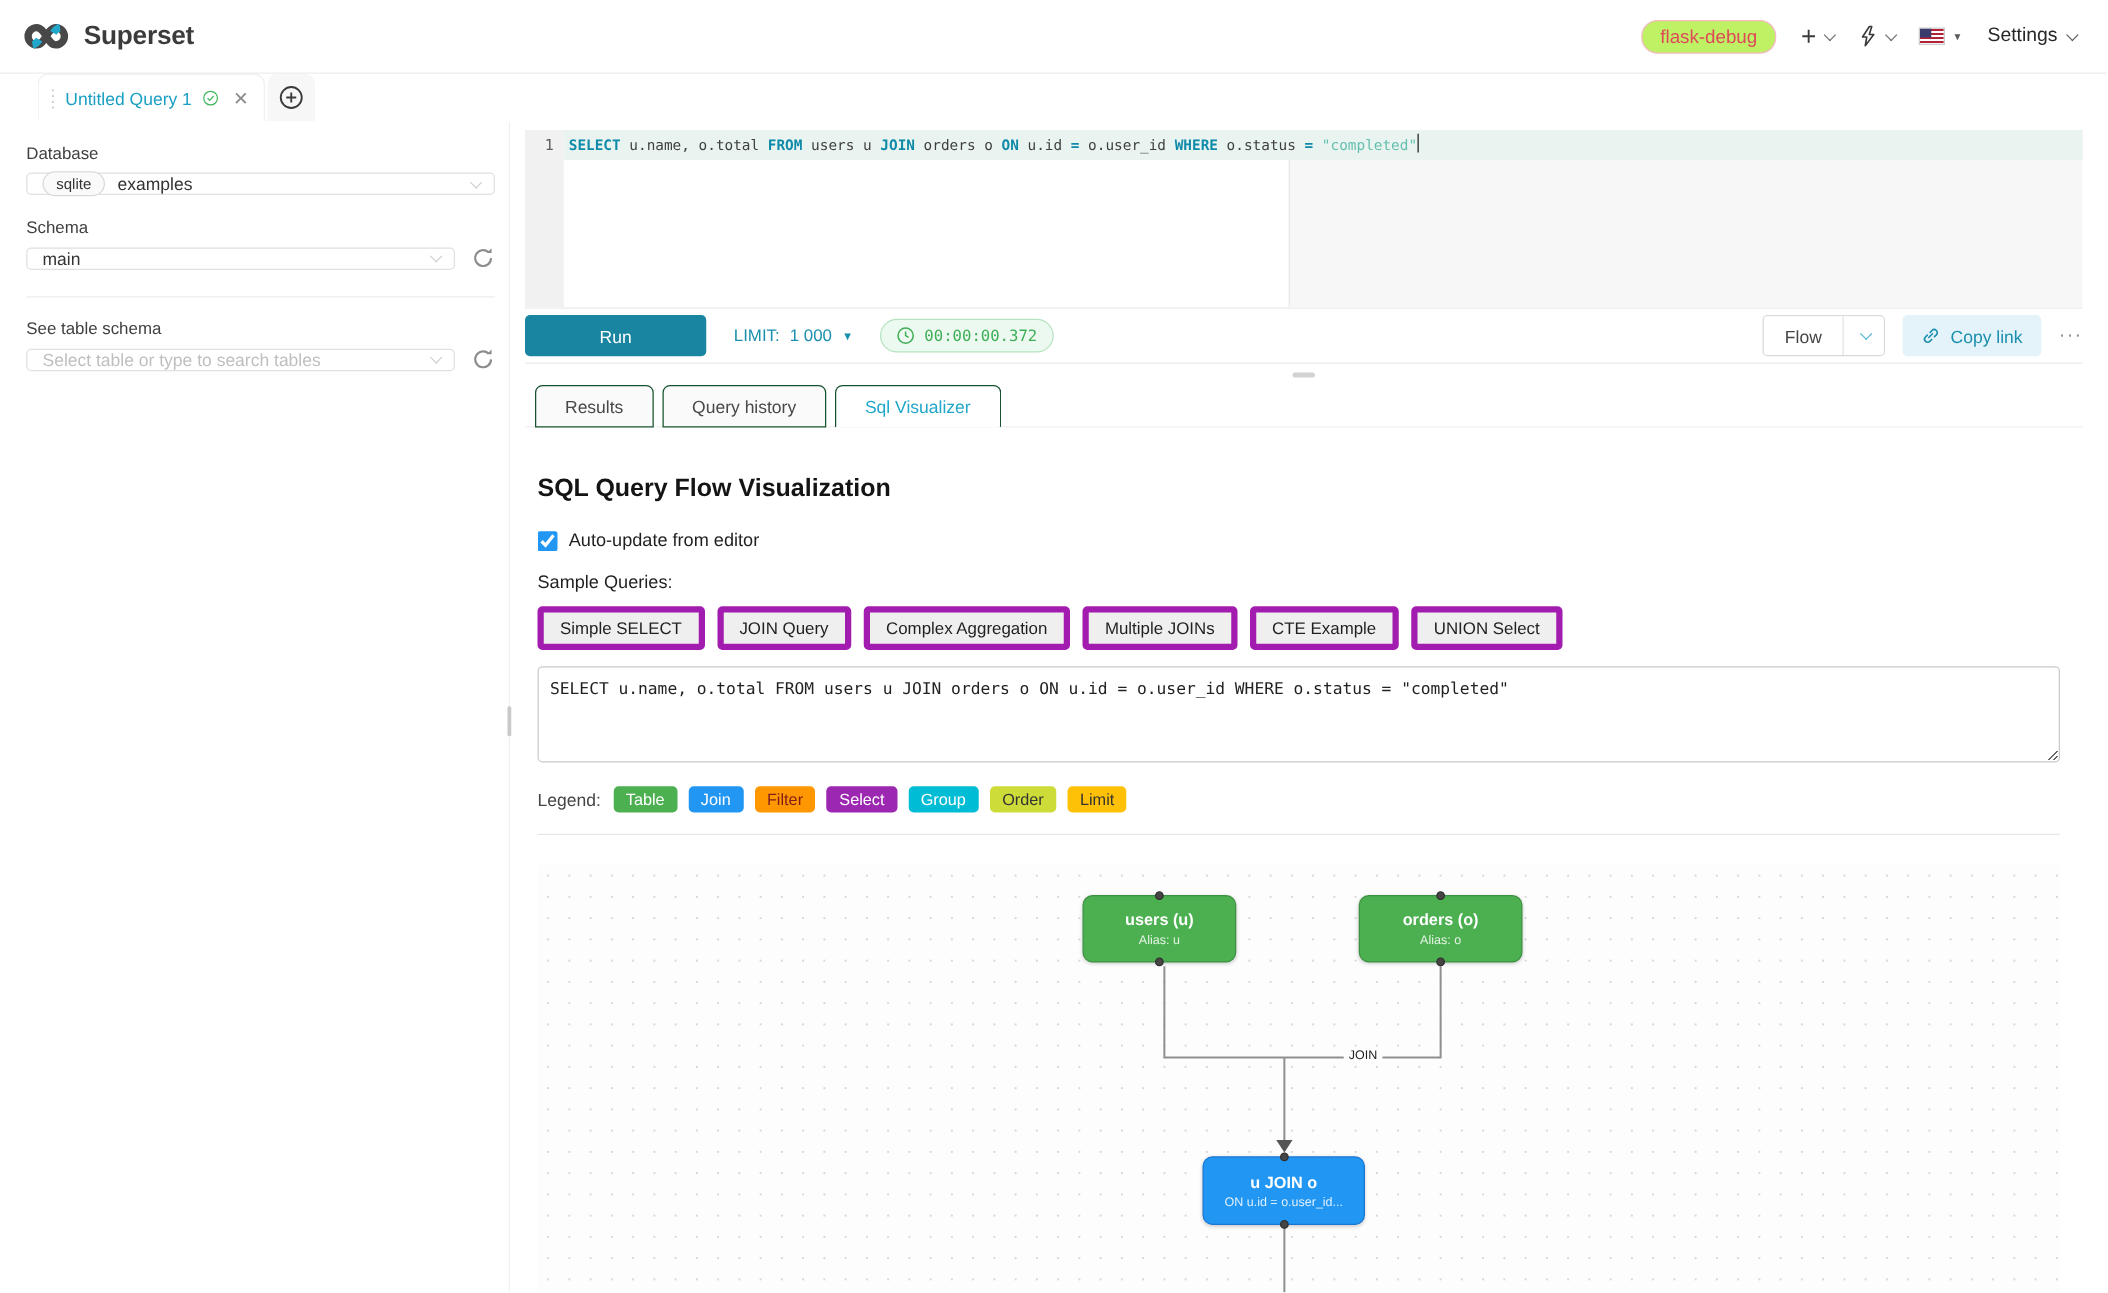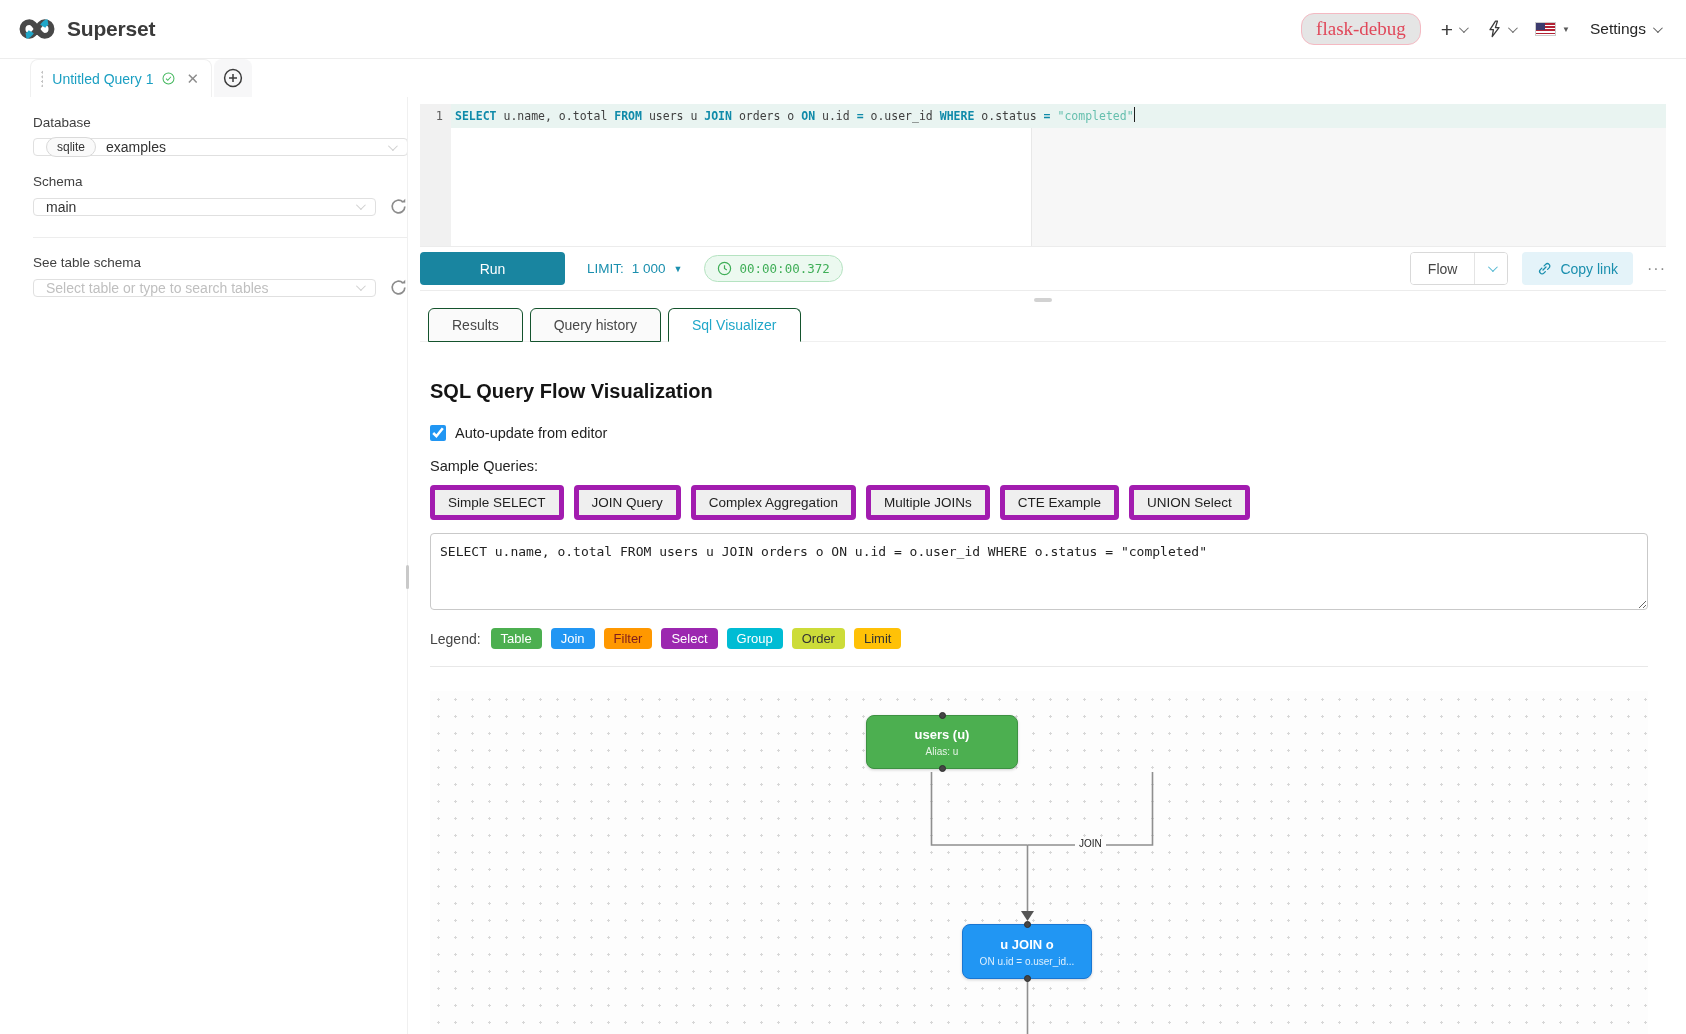--- a/index.html
+++ b/index.html
@@ -13,40 +13,40 @@
   .brand { display:flex; align-items:center; gap:9px; }
   .brand-name { font-size:21px; font-weight:bold; color:#3b3b3b; letter-spacing:-.2px; }
   .nav-items { display:flex; align-items:center; height:59px; margin-left:40px; }
   .nav-item { position:relative; height:59px; display:flex; align-items:center; gap:6px; padding:0 4px;
               margin-right:46px; font-size:15.5px; color:#262626; cursor:pointer; }
   .nav-item.active { color:#1a9fc2; }
   .nav-item.active::after { content:""; position:absolute; left:-12px; right:-12px; bottom:0; height:3px; background:#20a7c9; }
   .chev { display:inline-block; width:7px; height:7px; border-right:1.6px solid currentColor; border-bottom:1.6px solid currentColor;
           transform:rotate(45deg) translateY(-2px); opacity:.75; }
   .nav-right { margin-left:auto; display:flex; align-items:center; gap:20px; }
-  .env-badge { font-size:19px; color:#e0485a; background:#e5e5e5; border:1px solid #f4b9c2; border-radius:13px; padding:4px 14px;font-family:Liberation Serif, serif; }
+  .env-badge { font-size:15px; color:#e0485a; background:#bef264; border:1px solid #f4b9c2; border-radius:13px; padding:4px 14px; }
   .icon-group { display:flex; align-items:center; gap:6px; color:#3b3b3b; cursor:pointer; }
   .plus-glyph { font-size:21px; line-height:1; color:#3b3b3b; font-weight:400; }
   .settings { display:flex; align-items:center; gap:7px; font-size:15.5px; color:#262626; cursor:pointer; }
   .flag { position:relative; width:21px; height:14px; border:1px solid #ccc;
           background:repeating-linear-gradient(#b22234 0 1.6px, #fff 1.6px 3.2px); }
   .flag::before { content:""; position:absolute; left:0; top:0; width:9px; height:7px; background:#3c3b6e; }
   .caret-down { font-size:8px; color:#595959; }
 
   
   .tab-row { position:absolute; left:0; top:59px; width:1686px; height:38px; display:flex; align-items:stretch; padding-left:30px; background:#fff; z-index:25; }
   .query-tab { width:182px; display:flex; align-items:center; gap:9px; padding:0 12px 0 10px; background:#fff;
                border:1px solid #f0f0f0; border-bottom:none; border-radius:8px 8px 0 0; }
   .drag-dots { width:3px; height:17px; background-image:radial-gradient(circle,#c3c3c3 1.1px, transparent 1.2px); background-size:3px 4.6px; }
   .tab-title { font-size:14px; color:#1a9fc2; white-space:nowrap; }
   .tab-close { margin-left:2px; color:#8c8c8c; font-size:15px; cursor:pointer; }
   .add-tab { width:38px; margin-left:2px; background:#f7f7f8; border-radius:8px 8px 0 0; display:flex; align-items:center; justify-content:center; cursor:pointer; }
 
   
-  .sidebar { position:absolute; left:12px; top:97px; width:408px; bottom:0; background:#fff; padding:18px 12px 0 21px; }
+  .sidebar { position:absolute; left:0; top:97px; width:408px; bottom:0; background:#fff; padding:18px 12px 0 21px; }
   .field-label { font-size:13.5px; color:#404040; margin-bottom:8px; }
   .select { height:18px; border:1px solid #e0e0e0; border-radius:4px; display:flex; align-items:center;
             padding:0 12px; font-size:14px; color:#333; background:#fff; cursor:pointer; position:relative; }
   .select .sel-chev { margin-left:auto; color:#bfbfbf; }
   .engine-pill { font-size:12px; color:#333; border:1px solid #d9d9d9; background:#fafafa; border-radius:10px; padding:2px 10px; margin-right:10px; }
   .row-with-refresh { display:flex; align-items:center; gap:13px; }
   .row-with-refresh .select { flex:1; }
   .refresh-icon { color:#8c8c8c; display:flex; cursor:pointer; }
   .sidebar-divider { height:1px; background:#ededed; margin:21px 0 17px 0; }
   .placeholder { color:#bfbfbf; }
@@ -311,27 +311,33 @@
 
         <div class="flow-canvas">
           <svg class="edges-svg">
             <path d="M501.5 81 V154 H597.5" fill="none" stroke="#8f8f8f" stroke-width="1.6"></path>
             <path d="M722.5 81 V154 H597.5" fill="none" stroke="#8f8f8f" stroke-width="1.6"></path>
             <path d="M597.5 154 V221" fill="none" stroke="#8f8f8f" stroke-width="1.6"></path>
             <polygon points="591,220 604,220 597.5,230" fill="#555"></polygon>
             <path d="M597.5 289 V358" fill="none" stroke="#8f8f8f" stroke-width="1.6"></path>
           </svg>
 
-          <div class="flow-node node-green" style="left:436px; top:24px; width:152px; height:54px;">
+          <div class="flow-node node-green" style="left:436px; top:24px; width:123px; height:54px;">
             <span class="handle top"></span>
             <span class="node-title">users (u)</span>
             <span class="node-sub">Alias: u</span>
             <span class="handle bottom"></span>
           </div>
 
+          <div class="flow-node node-green" style="left:657px; top:24px; width:131px; height:54px;">
+            <span class="handle top"></span>
+            <span class="node-title">orders (o)</span>
+            <span class="node-sub">Alias: o</span>
+            <span class="handle bottom"></span>
+          </div>
 
           <span class="edge-label">JOIN</span>
 
           <div class="flow-node node-blue" style="left:532px; top:233px; width:130px; height:55px;">
             <span class="handle top"></span>
             <span class="node-title">u JOIN o</span>
             <span class="node-sub">ON u.id = o.user_id...</span>
             <span class="handle bottom"></span>
           </div>
         </div>

